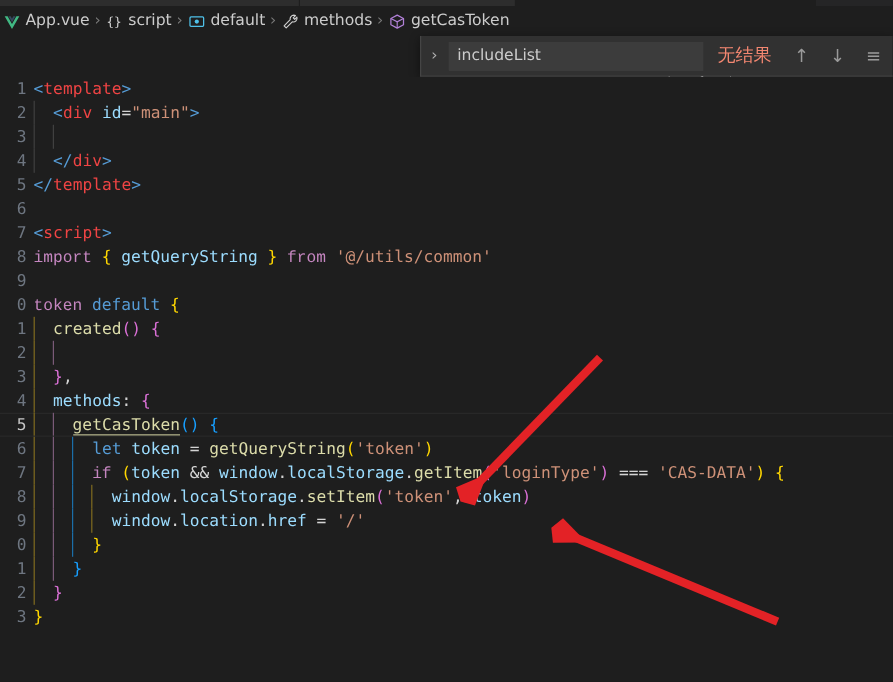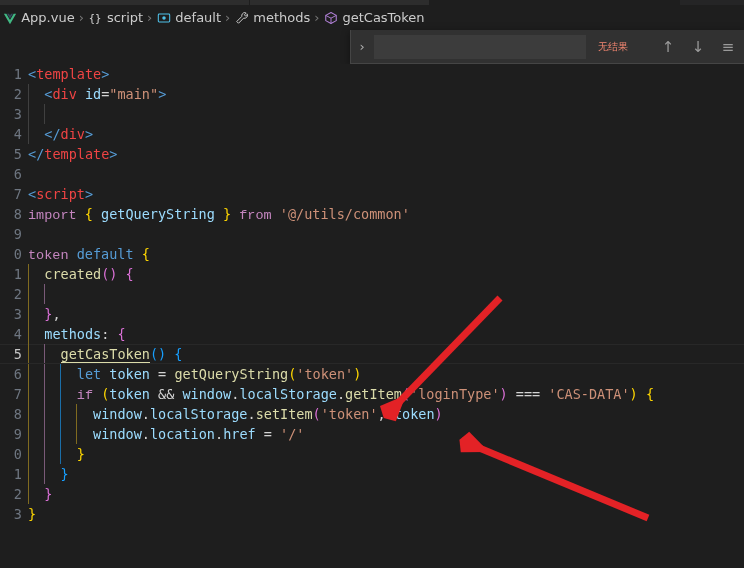--- a/index.html
+++ b/index.html
@@ -67,21 +67,21 @@
   }
   .find-opts { display: flex; align-items: center; gap: 3px; padding-right: 3px; }
   .find-opt {
     width: 20px; height: 20px; display: flex; align-items: center; justify-content: center;
     color: #a5a5a5; font-size: 11px; cursor: pointer; border-radius: 3px;
     font-family: "DejaVu Serif", "Liberation Serif", serif;
     margin-top: 43px;
   }
   .find-opt .u { text-decoration: underline; }
   .find-status {
-    color: #f48771; font-size: 10px; margin-left: 12px; white-space: nowrap; text-align: center;
+    color: #f48771; font-size: 15px; margin-left: 12px; white-space: nowrap; text-align: center;
   }
   .find-actions {
     position: absolute; right: 6px; display: flex; align-items: center; gap: 10px;
   }
   .find-act {
     width: 20px; height: 20px; display: flex; align-items: center; justify-content: center;
     color: #9a9a9a; font-size: 15px; cursor: pointer;
   }
 
   
@@ -198,20 +198,21 @@
         </svg>
       </span>
       <span class="bc-label">getCasToken</span>
     </span>
   </div>
 
   <div class="findwidget">
     <div class="find-toggle">›</div>
 
     <div class="find-inputbox">
+      <input class="find-input" type="text" value="includeList" style="">
       <div class="find-opts">
         <div class="find-opt">
           <span>Aa</span>
         </div>
         <div class="find-opt">
           <span class="u">ab</span>
         </div>
         <div class="find-opt">
           <span>.*</span>
         </div>

